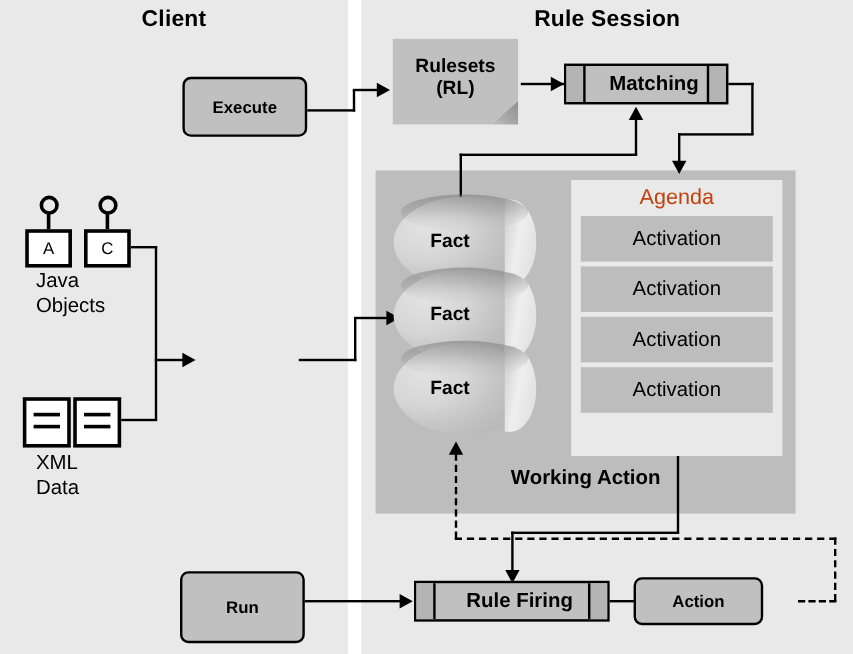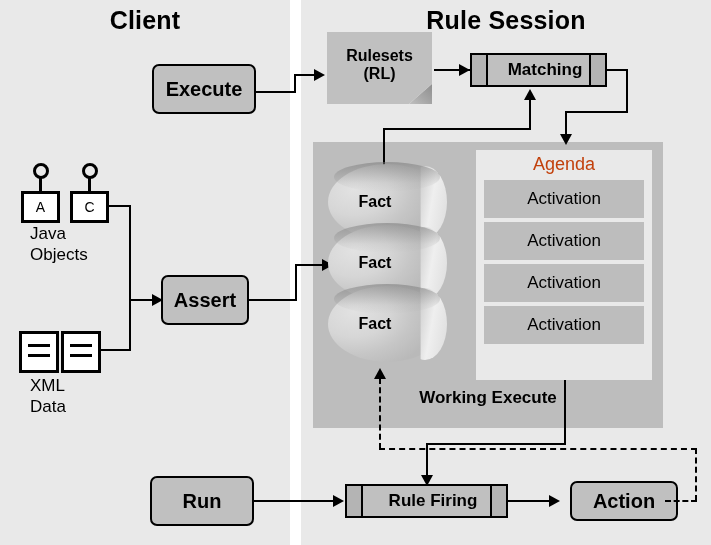--- a/index.html
+++ b/index.html
@@ -21,21 +21,21 @@
     background: #e9e9e9;
   }
   #client-panel  { left: 0;   top: 0; width: 290px; height: 545px; }
   #session-panel { left: 301px; top: 0; width: 410px; height: 545px; }
 
   .panel-title {
     position: absolute;
     width: 100%;
     top: 6px;
     text-align: center;
-    font-size: 25px;
+    font-size: 19px;
     font-weight: bold;
     color: #000;
     letter-spacing: .2px;
   }
 
   
   #working-memory {
     position: absolute;
     left: 313px; top: 142px;
     width: 350px; height: 286px;
@@ -54,21 +54,21 @@
   
   .rbox {
     position: absolute;
     background: #c0c0c0;
     border: 2px solid #000;
     border-radius: 7px;
     box-sizing: border-box;
     display: flex;
     align-items: center;
     justify-content: center;
-    font-size: 20px;
+    font-size: 14px;
     font-weight: bold;
     color: #000;
   }
 
   
   .cbox {
     position: absolute;
     background: #c0c0c0;
     border: 2px solid #000;
     box-sizing: border-box;
@@ -275,21 +275,21 @@
 
   <div class="panel" id="client-panel">
     <div class="panel-title">Client</div>
   </div>
 
   <div class="panel" id="session-panel">
     <div class="panel-title">Rule Session</div>
   </div>
 
   <div id="working-memory"></div>
-  <div id="wm-label">Working Execute</div>
+  <div id="wm-label">Working Action</div>
 
   <div class="rbox" id="execute-box" style="left:152px; top:64px; width:104px; height:50px;">
     <span>Execute</span>
   </div>
 
   <div class="ln h" style="left:256px; top:91px; width:40px;"></div>
   <div class="ln v" style="left:294px; top:75px; height:18px;"></div>
   <div class="ln h" style="left:294px; top:74px; width:22px;"></div>
   <div class="arrow right" style="left:314px; top:69px;"></div>
 
@@ -323,30 +323,27 @@
   </div>
   <div class="caption" style="left:30px; top:375px;">
     <div>XML</div>
     <div>Data</div>
   </div>
   <div class="ln h" style="left:101px; top:349px; width:30px;"></div>
 
   <div class="ln h" style="left:129px; top:299px; width:26px;"></div>
   <div class="arrow right" style="left:152px; top:294px;"></div>
 
-  <div class="rbox" id="assert-box" style="left:161px; top:275px; width:88px; height:50px;">
-    <span>Assert</span>
-  </div>
 
   <div class="ln h" style="left:249px; top:299px; width:48px;"></div>
   <div class="ln v" style="left:295px; top:265px; height:36px;"></div>
   <div class="ln h" style="left:295px; top:264px; width:30px;"></div>
   <div class="arrow right" style="left:322px; top:259px;"></div>
 
-  <div class="rbox" id="run-box" style="left:150px; top:476px; width:104px; height:50px;">
+  <div class="rbox" id="run-box" style="left:150px; top:476px; width:104px; height:60px;">
     <span>Run</span>
   </div>
   <div class="ln h" style="left:254px; top:500px; width:82px;"></div>
   <div class="arrow right" style="left:333px; top:495px;"></div>
 
   <div id="rulesets">
     <div class="doc"></div>
     <div class="fold"></div>
     <div class="txt">
       <div>Rulesets</div>
@@ -420,21 +417,21 @@
     <div class="side left"></div>
     <div class="cbody">
       <span>Rule Firing</span>
     </div>
     <div class="side right"></div>
   </div>
 
   <div class="ln h" style="left:508px; top:500px; width:46px;"></div>
   <div class="arrow right" style="left:549px; top:495px;"></div>
 
-  <div class="rbox" id="action-box" style="left:570px; top:481px; width:108px; height:40px;">
+  <div class="rbox" id="action-box" style="left:528px; top:481px; width:108px; height:40px;">
     <span>Action</span>
   </div>
 
   <div class="dash-h" style="left:665px; top:500px; width:32px;"></div>
   <div class="dash-v" style="left:695px; top:448px; height:53px;"></div>
   <div class="dash-h" style="left:379px; top:448px; width:318px;"></div>
   <div class="dash-v" style="left:379px; top:378px; height:71px;"></div>
   <div class="arrow up" style="left:374px; top:368px;"></div>
 
 </div>

